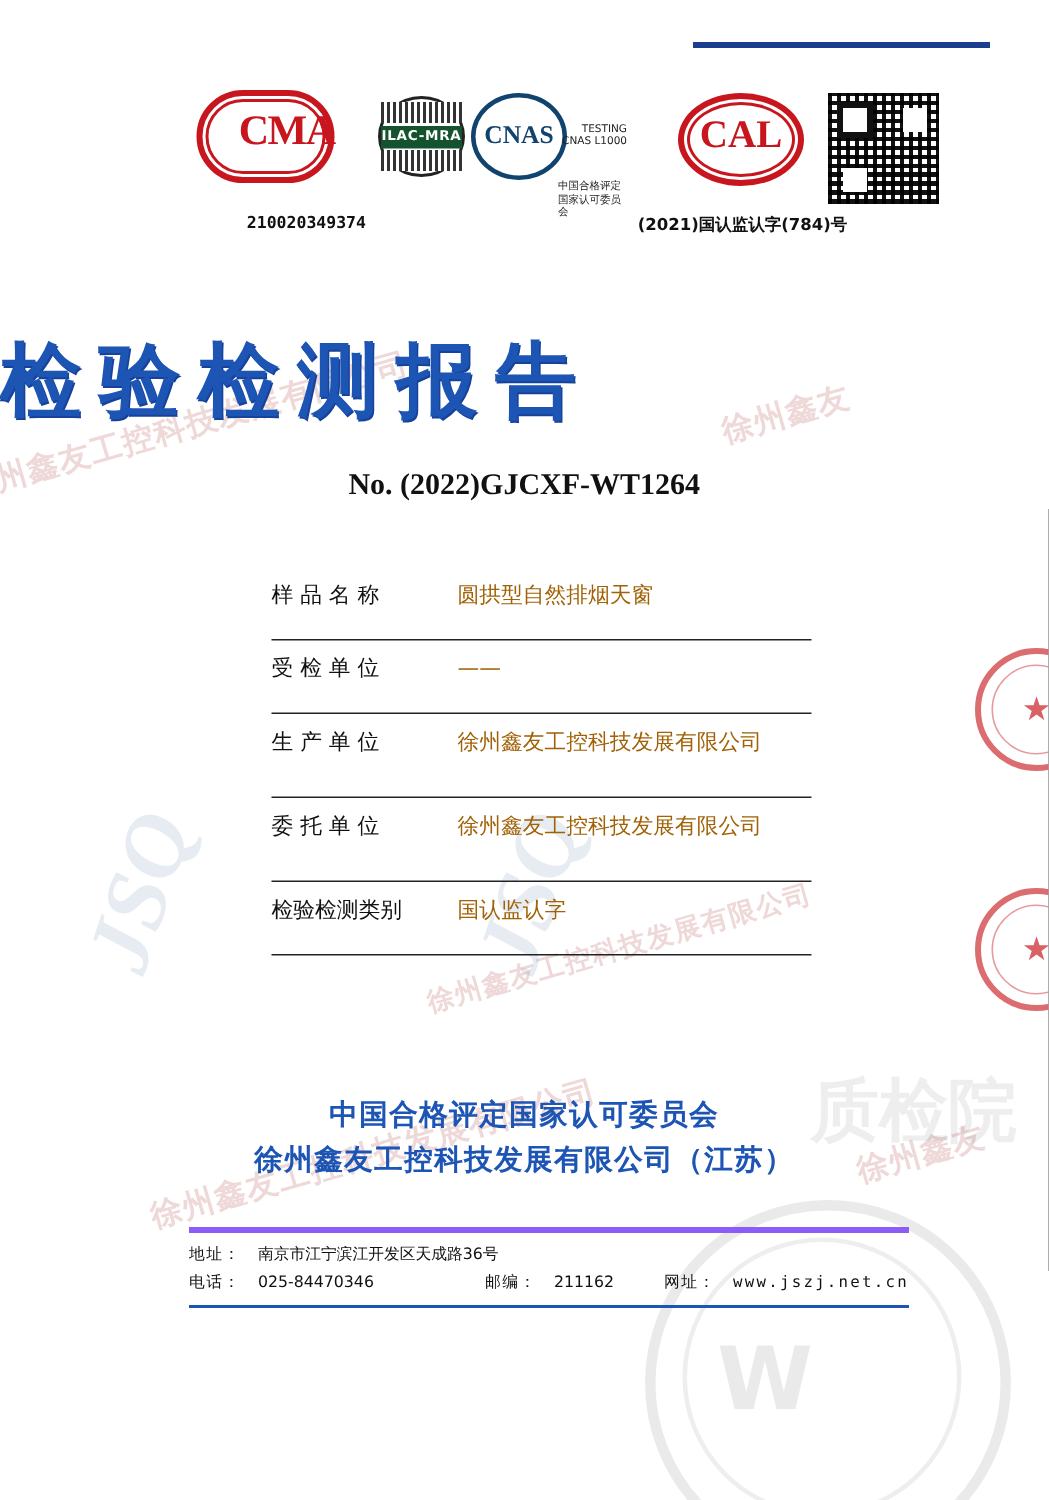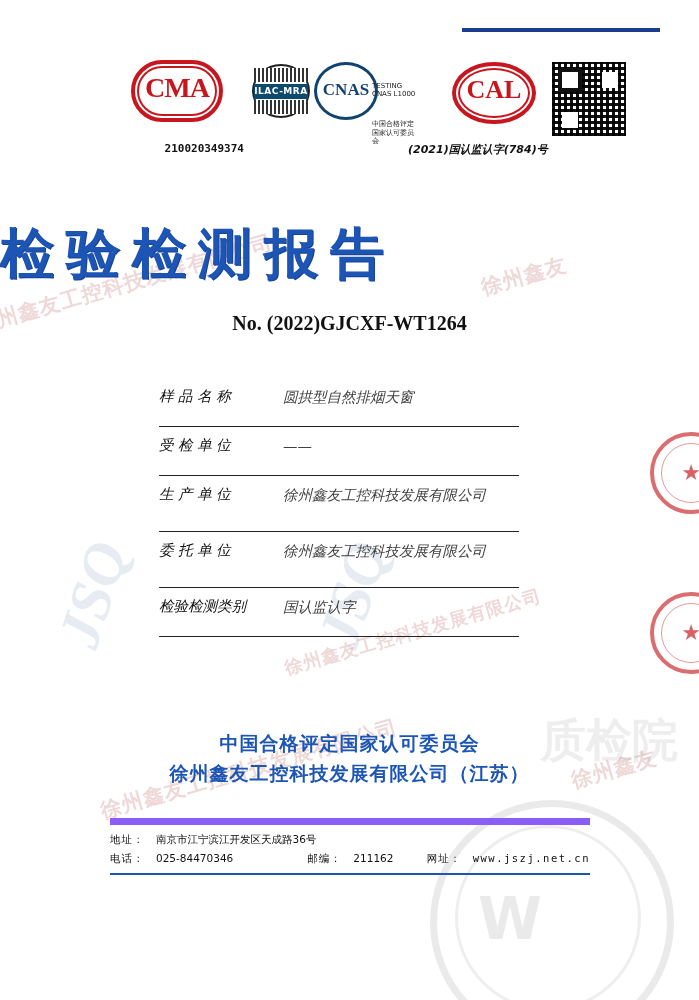--- a/index.html
+++ b/index.html
@@ -125,21 +125,21 @@
   }
   .cma .inner {
     position: absolute;
     left: 6px; top: 6px; right: 6px; bottom: 6px;
     border: 2px solid #c8161e;
     border-radius: 25px / 25px;
   }
   .cma .txt {
     position: absolute;
     left: 0; right: 0; top: 12px;
-    text-align: center;
+    text-align: right;
     color: #c8161e;
     font-weight: bold;
     font-size: 28px;
     letter-spacing: -1px;
     font-family: "Liberation Serif", serif;
   }
   .cma-code {
     position: absolute;
     left: 114px;
     top: 82px;
@@ -160,21 +160,21 @@
   .ilac .ring {
     position: absolute;
     inset: 0;
     border-radius: 50%;
     border: 2px solid #222;
   }
   .ilac .band {
     position: absolute;
     left: 2px; right: 2px; top: 20px;
     height: 15px;
-    background: #0c4a6e;
+    background: #14532d;
     color: #fff;
     font-size: 9px;
     font-weight: bold;
     text-align: center;
     line-height: 15px;
     letter-spacing: 0.5px;
     font-family: "DejaVu Sans", sans-serif;
   }
   .ilac .hatch {
     position: absolute;
@@ -210,20 +210,21 @@
   }
   .cnas-side {
     position: absolute;
     left: 372px;
     top: 58px;
     font-size: 7px;
     line-height: 8px;
     color: #222;
     font-family: "DejaVu Sans", sans-serif;
     width: 46px;
+    text-align: right;
   }
   .cnas-cn {
     position: absolute;
     left: 372px;
     top: 62px;
     font-size: 7px;
     line-height: 8.5px;
     color: #222;
     width: 46px;
     font-family: "DejaVu Sans", sans-serif;
@@ -251,28 +252,28 @@
     position: absolute;
     left: 0; right: 0; top: 13px;
     text-align: center;
     color: #c8161e;
     font-weight: bold;
     font-size: 26px;
     font-family: "Liberation Serif", serif;
   }
   .cal-code {
     position: absolute;
-    left: 408px;
+    left: 420px;
     top: 82px;
     width: 150px;
+    text-align: center;
     font-size: 11px;
     font-weight: bold;
     color: #111;
     font-family: "DejaVu Sans", sans-serif;
-    font-style: italic;
   }
   .qr {
     position: absolute;
     left: 550px;
     top: 0px;
     width: 74px;
     height: 74px;
     background:
       repeating-linear-gradient(0deg, #111 0 3px, #fff 3px 6px),
       repeating-linear-gradient(90deg, #111 0 3px, #fff 3px 6px);
@@ -310,23 +311,22 @@
     text-align: center;
     font-size: 20px;
     font-weight: bold;
     color: #111;
     font-family: "Liberation Serif", serif;
   }
   
   .fields {
     position: absolute;
     top: 378px;
-    left: 159px;
+    left: 181px;
     width: 360px;
-    font-style: italic;
   }
   .field-row {
     position: relative;
     min-height: 49px;
     border-bottom: 1px solid #222;
     display: flex;
     align-items: flex-start;
     padding-top: 9px;
     box-sizing: border-box;
   }
@@ -335,21 +335,21 @@
     flex: 0 0 118px;
     font-size: 14.5px;
     color: #111;
     font-family: "DejaVu Sans", sans-serif;
     letter-spacing: 0px;
     white-space: nowrap;
   }
   .field-value {
     flex: 1;
     font-size: 14.5px;
-    color: #404040;
+    color: #a16207;
     line-height: 20px;
     font-family: "DejaVu Sans", sans-serif;
     padding-left: 6px;
   }
   .field-row.tall { min-height: 56px; }
   
   .issuer {
     position: absolute;
     top: 728px;
     left: 0;
@@ -382,24 +382,24 @@
   }
   .red-seal .ring2 {
     position: absolute;
     left: 7px; top: 7px; right: 7px; bottom: 7px;
     border-radius: 50%;
     border: 1px solid rgba(200,30,35,0.45);
   }
   
   .footer {
     position: absolute;
-    left: 110px;
+    left: 126px;
     top: 818px;
     width: 480px;
-    border-top: 7px solid #8b5cf6;
+    border-top: 4px solid #8b5cf6;
     border-bottom: 2px solid #1d55b5;
     padding: 5px 0 5px 0;
     font-size: 10.5px;
     color: #111;
     font-family: "DejaVu Sans", sans-serif;
   }
   .footer-row {
     display: flex;
     align-items: baseline;
     line-height: 19px;

